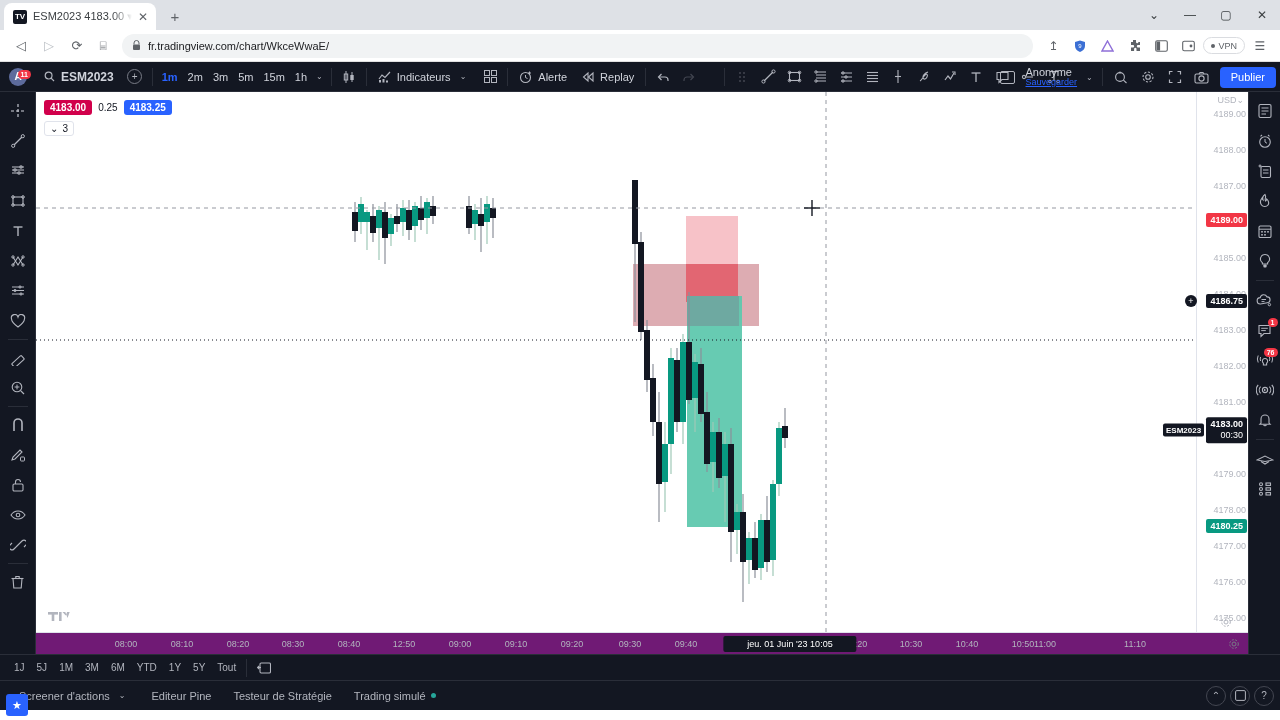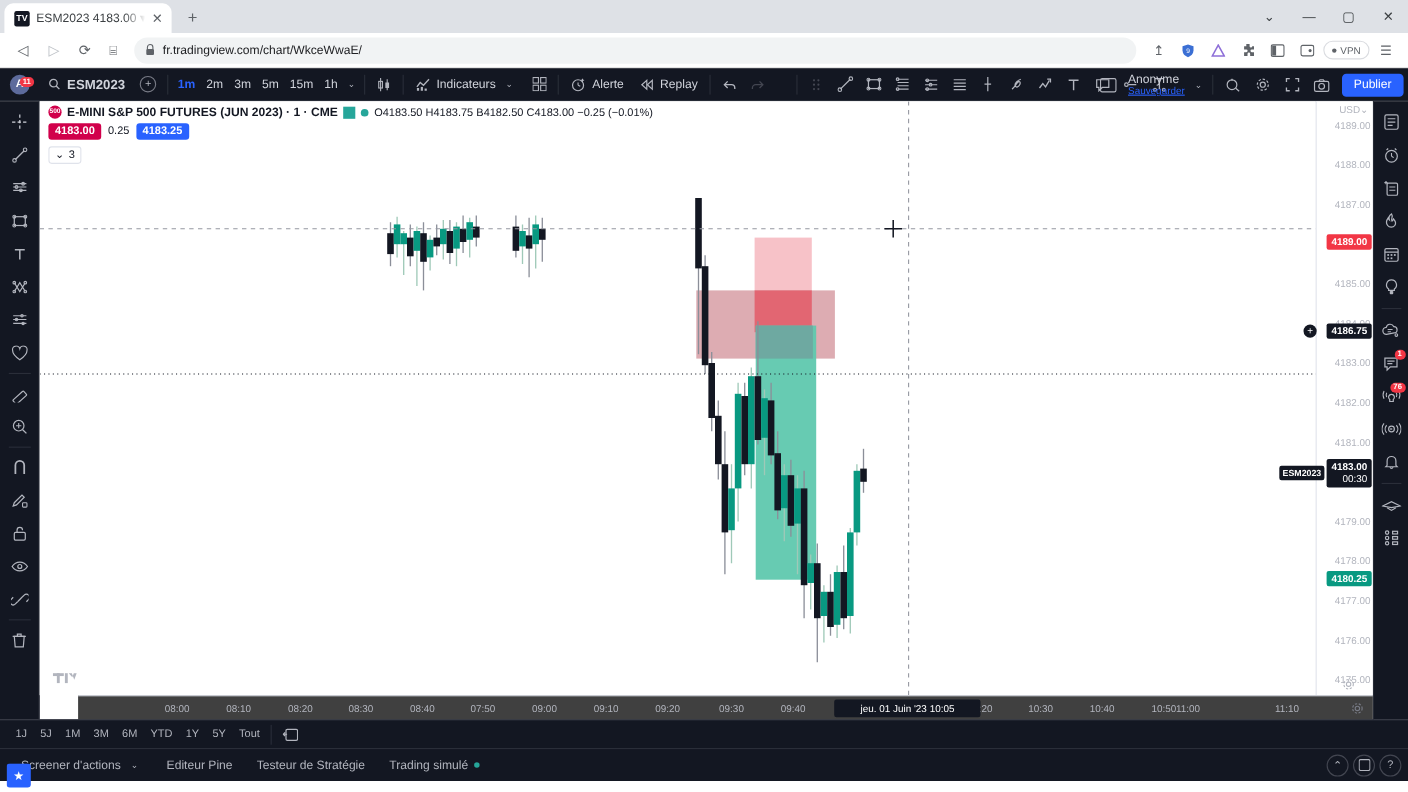--- a/index.html
+++ b/index.html
@@ -137,22 +137,22 @@
   .pb-red{ background:#f23645;color:#fff; }
   .pb-teal{ background:#089981;color:#fff; }
   .pb-black{ background:#131722;color:#fff; }
   .usd-lbl{ position:absolute;right:4px;top:3px;font-size:9px;color:#b2b5be; }
   .gear-axis{ position:absolute;right:16px;bottom:4px;color:#b2b5be;font-size:11px; }
   .cross-badge{ position:absolute;left:-12px;transform:translateY(-50%);width:12px;height:12px;
     border-radius:50%;background:#131722;color:#fff;font-size:9px;display:flex;align-items:center;
     justify-content:center; }
 
   
-  .time-axis{ height:22px;background:#404040;border-top:1px solid #e0e3eb;position:relative;
-    display:flex;align-items:center;margin-left:35px; }
+  .time-axis{ height:22px;background:#701a75;border-top:1px solid #e0e3eb;position:relative;
+    display:flex;align-items:center; }
   .tlabel{ position:absolute;font-size:9px;color:#b2b5be;transform:translateX(-50%);top:6px; }
   .tbadge{ position:absolute;transform:translateX(-50%);background:#131722;color:#fff;
     font-size:9px;padding:3px 24px;border-radius:2px;top:3px;white-space:nowrap; }
   .t-gear{ position:absolute;right:8px;top:5px;color:#787b86;font-size:11px; }
 
   
   .status-bar{ height:26px;background:#131722;border-top:1px solid #2a2e39;display:flex;
     align-items:center;padding:0 8px;color:#b2b5be;position:relative; }
   .rangebtn{ padding:0 6px;height:20px;display:flex;align-items:center;font-size:10px;color:#b2b5be;}
   .sb-right{ position:absolute;right:6px;display:flex;align-items:center;gap:8px; }
@@ -619,27 +619,20 @@
         </svg>
     </div>
   </div>
 
   <div style="flex:1; display:flex; flex-direction:column;">
     <div style="flex:1; display:flex;">
 
       <div class="chart-wrap">
 
         <div class="legend">
-          <div class="legend-row1">
-            <span class="sym-icon">500</span>
-            <span class="sym-title">E-MINI S&amp;P 500 FUTURES (JUN 2023) · 1 · CME</span>
-            <span class="eye-sq"></span>
-            <span class="dot-g"></span>
-            <span class="ohlc">O4183.50 H4183.75 B4182.50 C4183.00  −0.25 (−0.01%)</span>
-          </div>
           <div class="legend-row2">
             <span class="pill-red">4183.00</span>
             <span class="spread">0.25</span>
             <span class="pill-blue">4183.25</span>
           </div>
           <div class="legend-row3">
             <span class="ind-chip">
               <span>⌄</span>
               <span>3</span>
             </span>
@@ -808,21 +801,21 @@
       </div>
     </div>
 
     <div class="time-axis">
       <div id="time-ticks">
           <div class="tlabel" style="left: 90px;">08:00</div>
           <div class="tlabel" style="left: 146px;">08:10</div>
           <div class="tlabel" style="left: 202px;">08:20</div>
           <div class="tlabel" style="left: 257px;">08:30</div>
           <div class="tlabel" style="left: 313px;">08:40</div>
-          <div class="tlabel" style="left: 368px;">07:50</div>
+          <div class="tlabel" style="left: 368px;">12:50</div>
           <div class="tlabel" style="left: 424px;">09:00</div>
           <div class="tlabel" style="left: 480px;">09:10</div>
           <div class="tlabel" style="left: 536px;">09:20</div>
           <div class="tlabel" style="left: 594px;">09:30</div>
           <div class="tlabel" style="left: 650px;">09:40</div>
           <div class="tlabel" style="left: 706px;">09:50</div>
           <div class="tlabel" style="left: 820px;">10:20</div>
           <div class="tlabel" style="left: 875px;">10:30</div>
           <div class="tlabel" style="left: 931px;">10:40</div>
           <div class="tlabel" style="left: 987px;">10:50</div>

